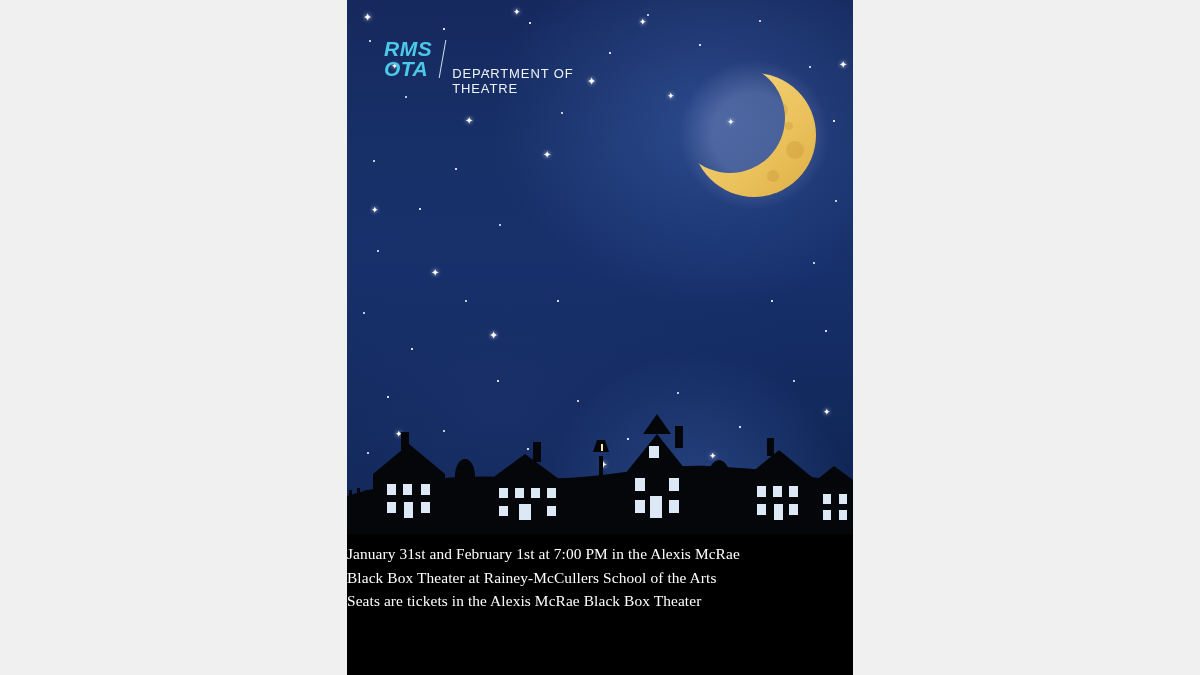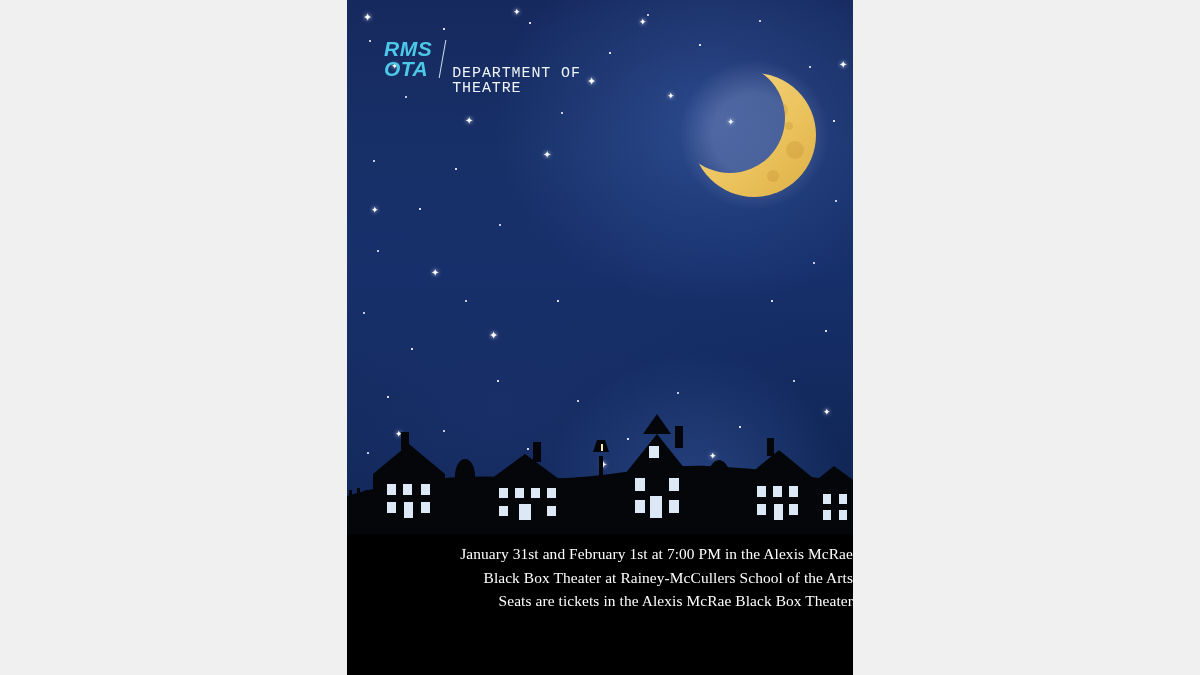--- a/index.html
+++ b/index.html
@@ -80,22 +80,22 @@
     letter-spacing: 0.5px;
   }
   .logo-divider {
     width: 1px;
     height: 38px;
     background: #cfe3ef;
     margin: 0 9px 0 10px;
     transform: skewX(-10deg);
   }
   .logo-dept {
-    font-family: Liberation Mono, monospace;
-    font-size: 15px;
+    font-family: Liberation Sans, sans-serif;
+    font-size: 13px;
     line-height: 15px;
     color: #eef4f8;
     letter-spacing: 0.9px;
     margin-top: 44px;
   }
   
   .moon-wrap {
     position: absolute;
     left: 330px;
     top: 58px;
@@ -154,21 +154,21 @@
     background: #000000;
     z-index: 7;
     padding-top: 8px;
     box-sizing: border-box;
   }
   .footer-line {
     font-family: "Liberation Serif", serif;
     color: #ffffff;
     font-size: 15.4px;
     line-height: 23.6px;
-    text-align: right;
+    text-align: left;
     letter-spacing: 0.1px;
   }
 </style>
 </head>
 <body>
 
 <div id="stage">
 
   <div id="poster">
 

